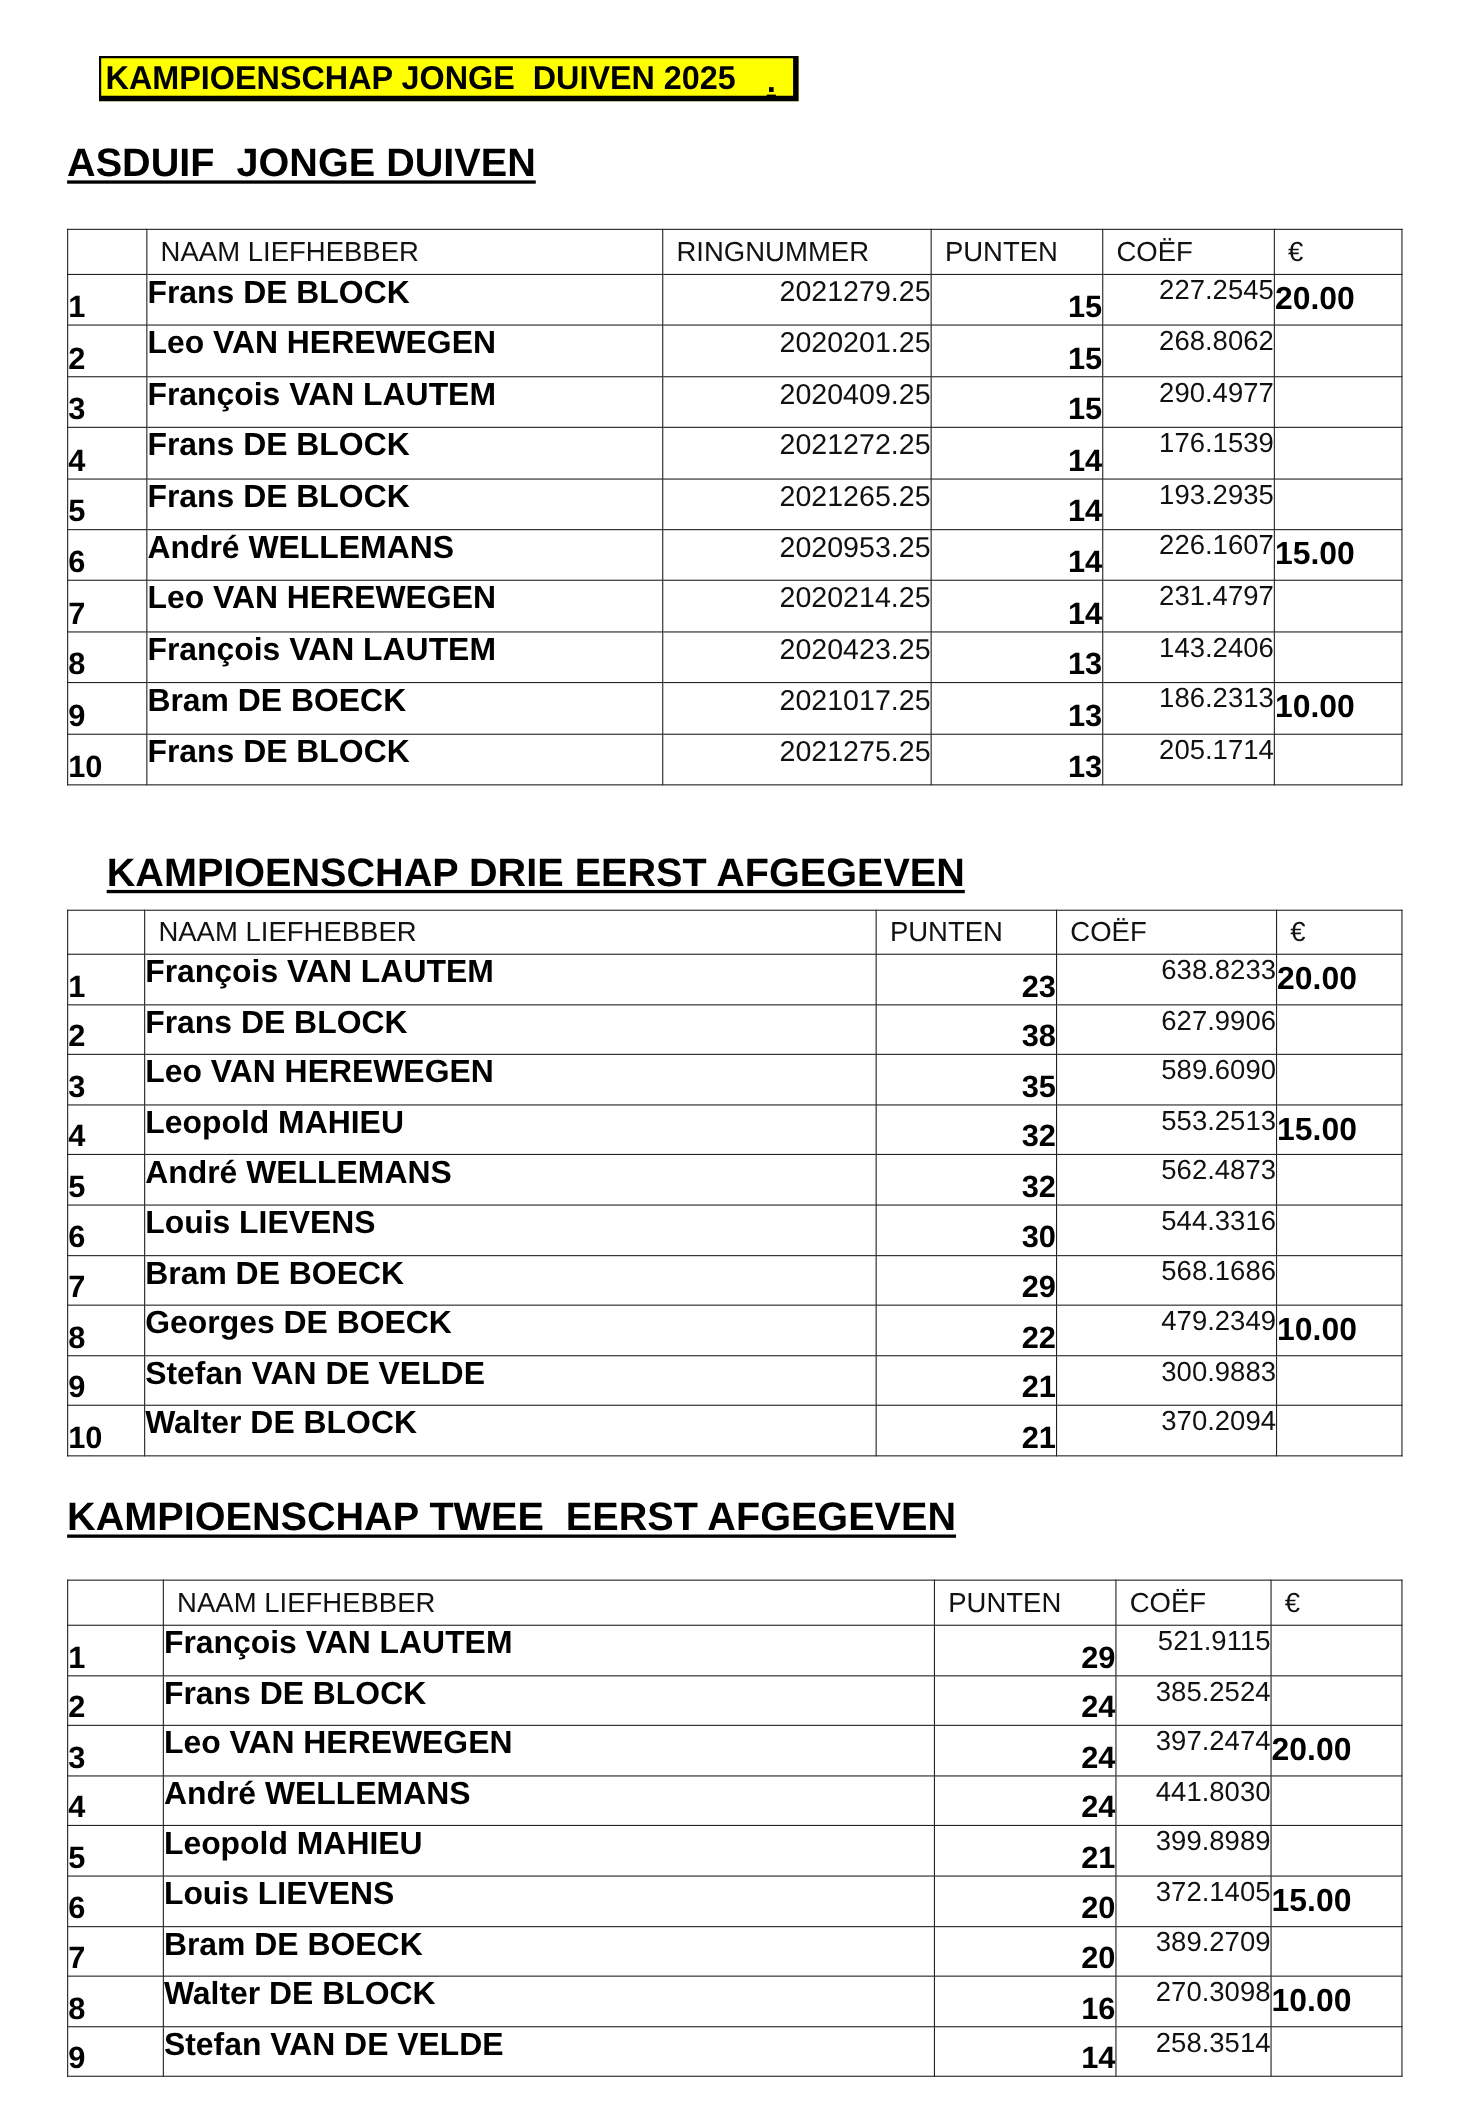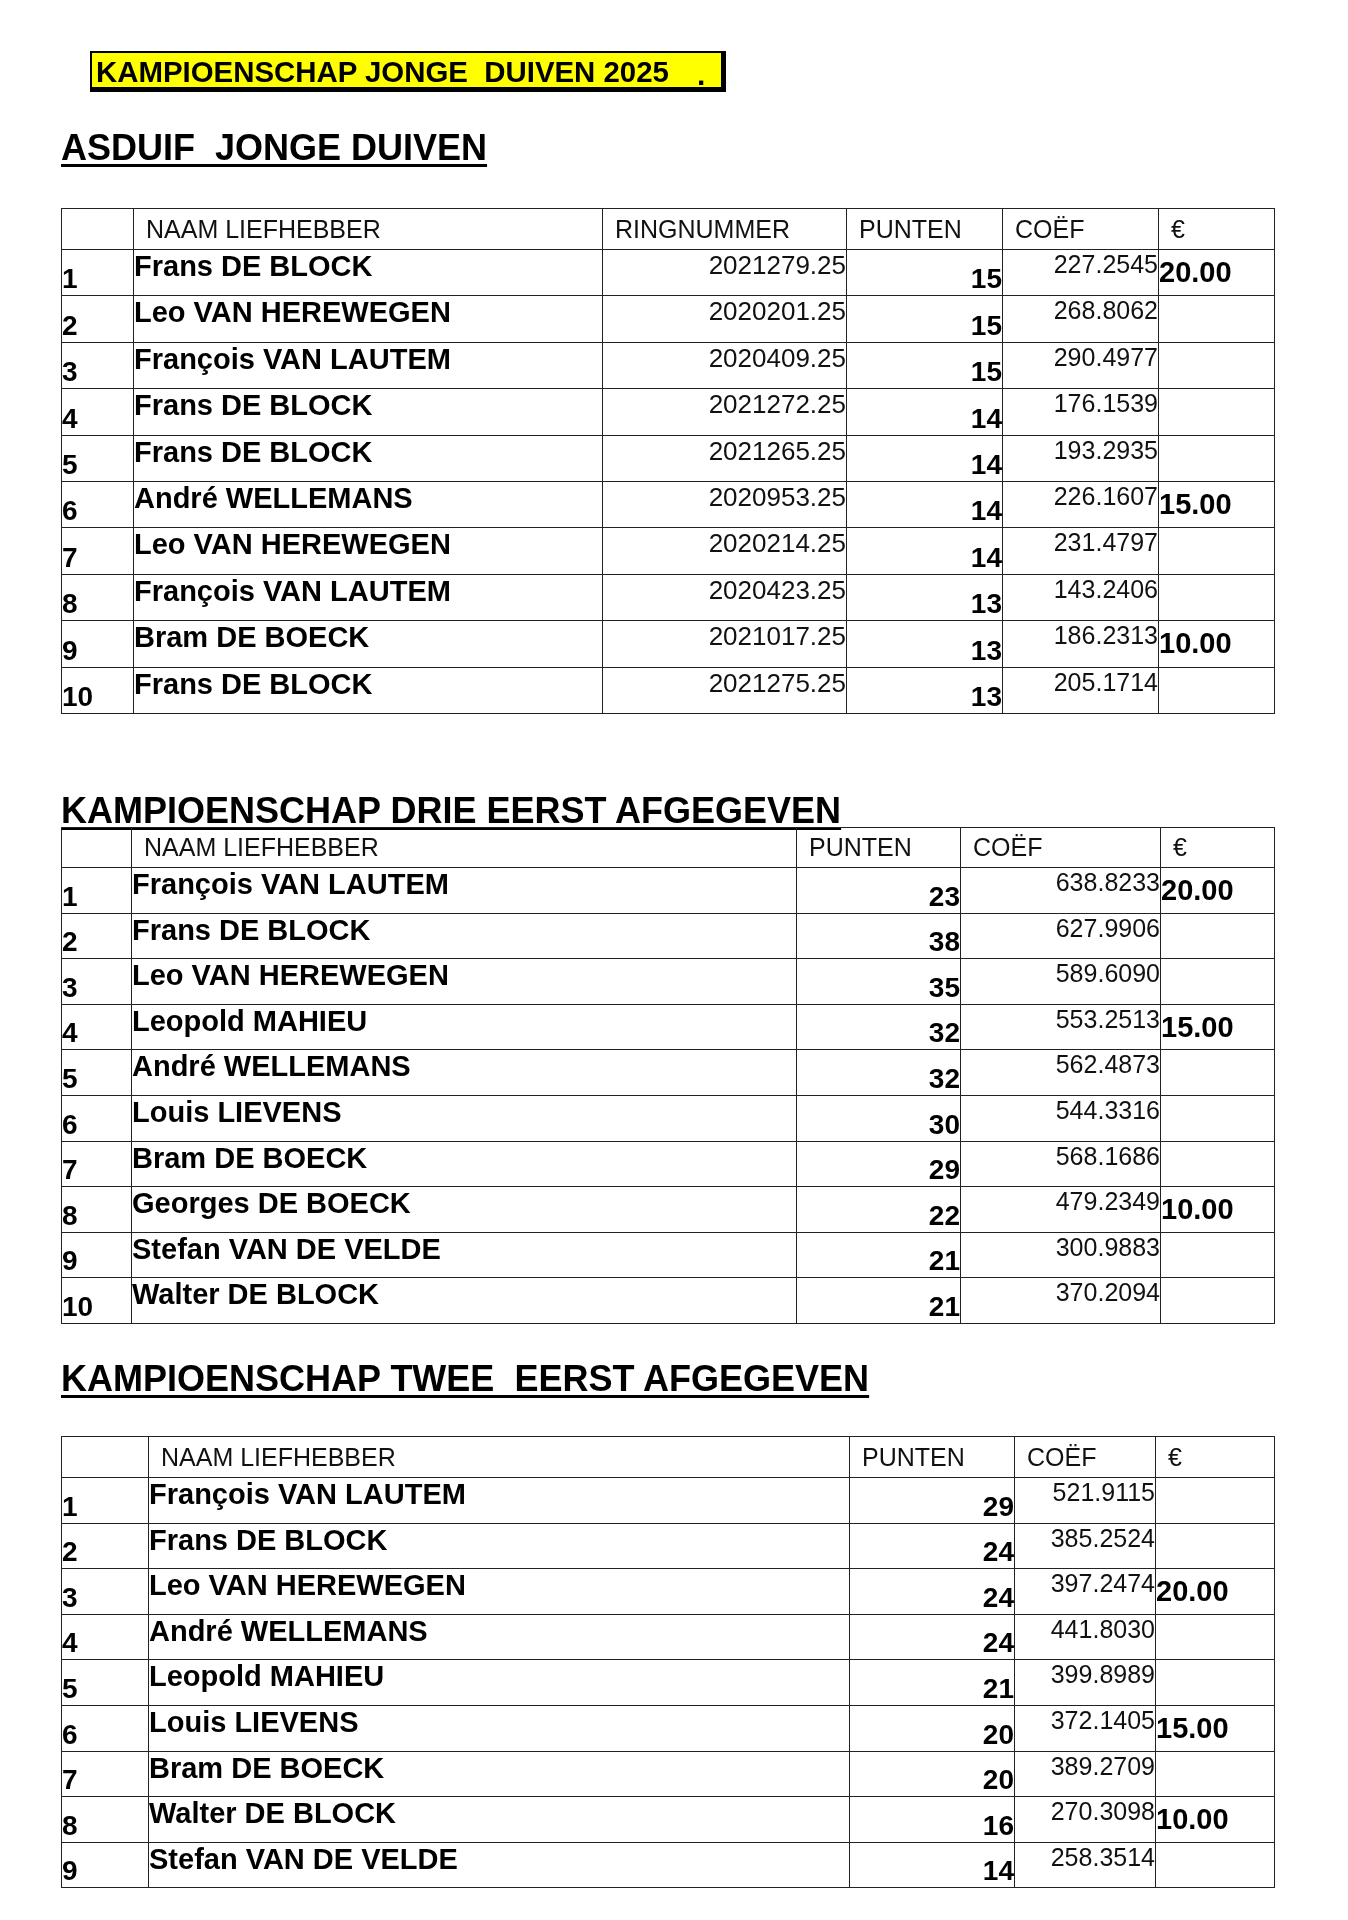--- a/index.html
+++ b/index.html
@@ -149,21 +149,21 @@
         <td class="rank">10</td>
         <td class="name">Frans DE BLOCK</td>
         <td class="ring">2021275.25</td>
         <td class="punten">13</td>
         <td class="coef">205.1714</td>
         <td class="euro"></td>
       </tr>
     </tbody>
 </table>
 
-<div class="section-heading" style="top:794px;">KAMPIOENSCHAP DRIE EERST AFGEGEVEN</div>
+<div class="section-heading" style="top:776px;margin-left:36px;">KAMPIOENSCHAP DRIE EERST AFGEGEVEN</div>
 
 <table class="grid" id="t1" style="top:827px; width:1213px;">
   <colgroup>
     <col style="width:70px">
       <col style="width:665px">
       <col style="width:164px">
       <col style="width:200px">
       <col style="width:114px">
   </colgroup>
   <thead>

